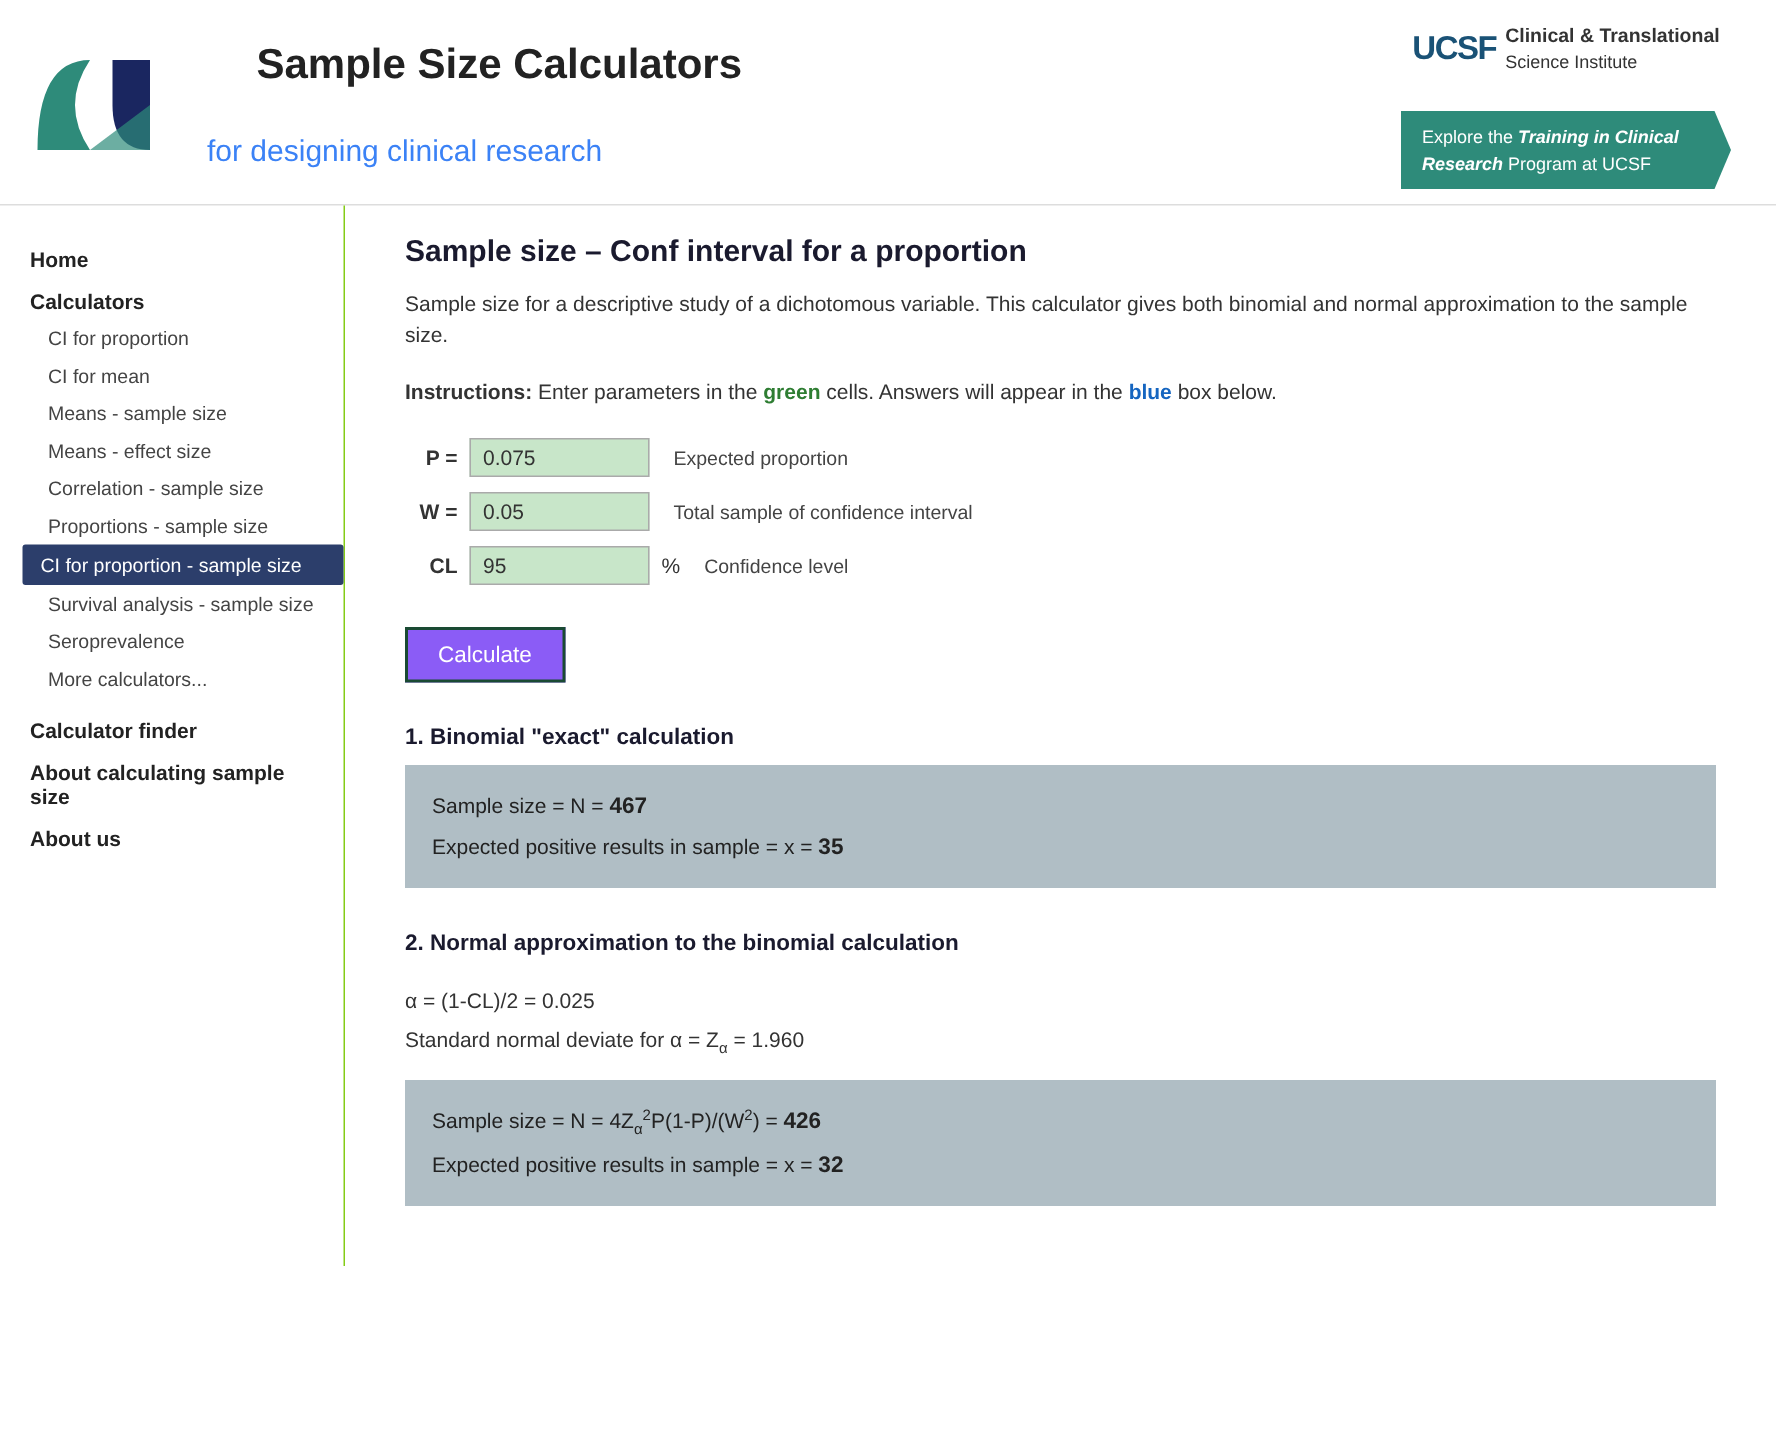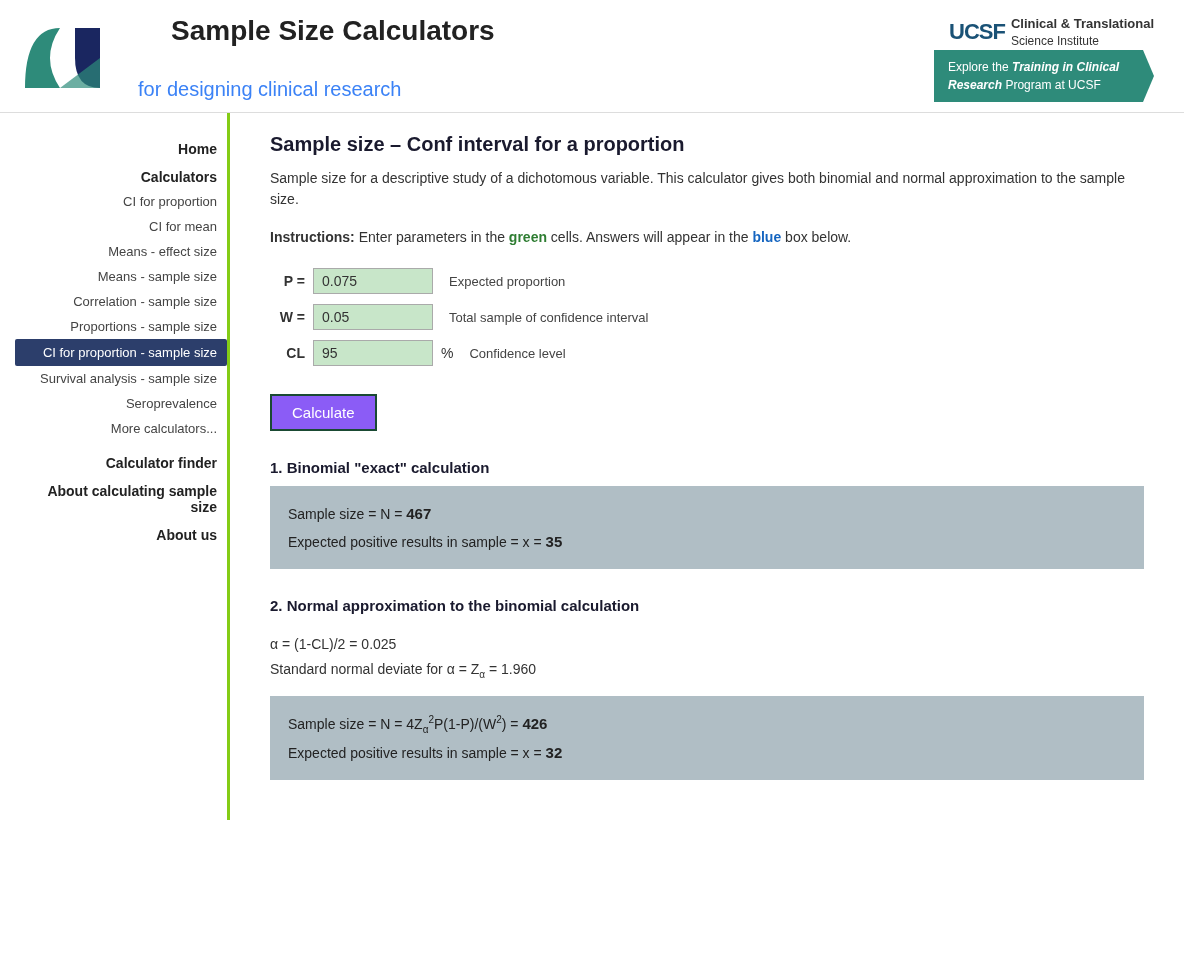--- a/index.html
+++ b/index.html
@@ -30,22 +30,22 @@
     }
     .header-title p {
       font-size: 20px;
       color: #3b82f6;
       font-weight: normal;
       margin-top: 31px;
     }
     .header-right {
       display: flex;
       flex-direction: column;
-      align-items: flex-end;
-      gap: 0;
+      align-items: center;
+      gap: 24px;
     }
     .ucsf-logo {
       display: flex;
       align-items: center;
       gap: 6px;
     }
     .ucsf-text-logo {
       font-size: 22px;
       font-weight: bold;
       color: #1a5276;
@@ -78,22 +78,21 @@
     .main-layout {
       display: flex;
       min-height: 700px;
     }
 
     
     .sidebar {
       width: 230px;
       min-width: 230px;
       padding: 20px 0 20px 20px;
-      border-right: 3px solid #84cc16;
-      text-align: right;
+      border-right: 1px solid #84cc16;
     }
     .sidebar-nav-item {
       display: block;
       padding: 5px 10px 5px 0;
       color: #333;
       text-decoration: none;
       font-size: 14px;
       cursor: pointer;
     }
     .sidebar-section-title {
@@ -258,22 +257,22 @@
 
 <div class="main-layout">
 
   <nav class="sidebar">
     <div class="sidebar-section-title">Home</div>
     <div class="sidebar-section-title">
       <span>Calculators</span>
     </div>
     <div class="sidebar-nav-item sidebar-sub-item">CI for proportion</div>
     <div class="sidebar-nav-item sidebar-sub-item">CI for mean</div>
+    <div class="sidebar-nav-item sidebar-sub-item">Means - sample size</div>
     <div class="sidebar-nav-item sidebar-sub-item">Means - effect size</div>
-    <div class="sidebar-nav-item sidebar-sub-item">Means - sample size</div>
     <div class="sidebar-nav-item sidebar-sub-item">Correlation - sample size</div>
     <div class="sidebar-nav-item sidebar-sub-item">Proportions - sample size</div>
     <div class="sidebar-nav-item sidebar-sub-item sidebar-active">CI for proportion - sample size</div>
     <div class="sidebar-nav-item sidebar-sub-item">Survival analysis - sample size</div>
     <div class="sidebar-nav-item sidebar-sub-item">Seroprevalence</div>
     <div class="sidebar-nav-item sidebar-sub-item">More calculators...</div>
     <div class="sidebar-divider"></div>
     <div class="sidebar-section-title">Calculator finder</div>
     <div class="sidebar-section-title">About calculating sample size</div>
     <div class="sidebar-section-title">About us</div>

